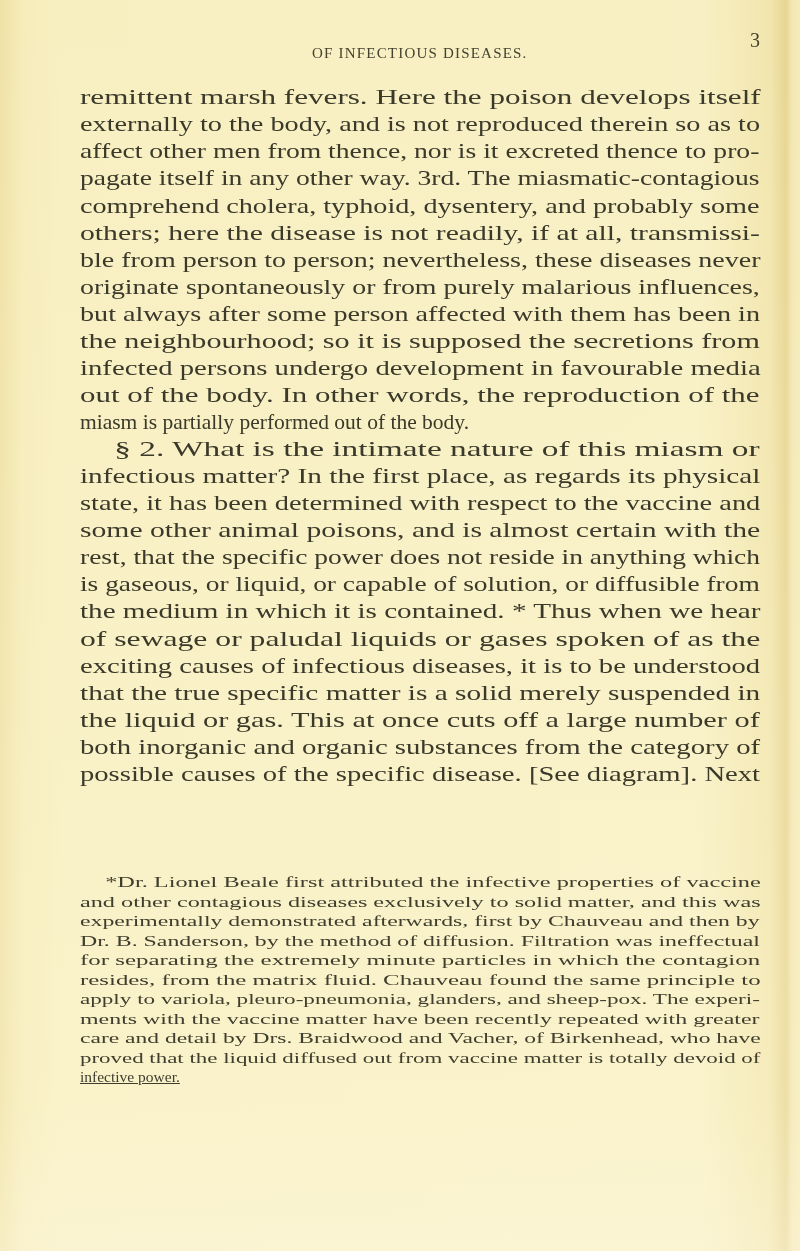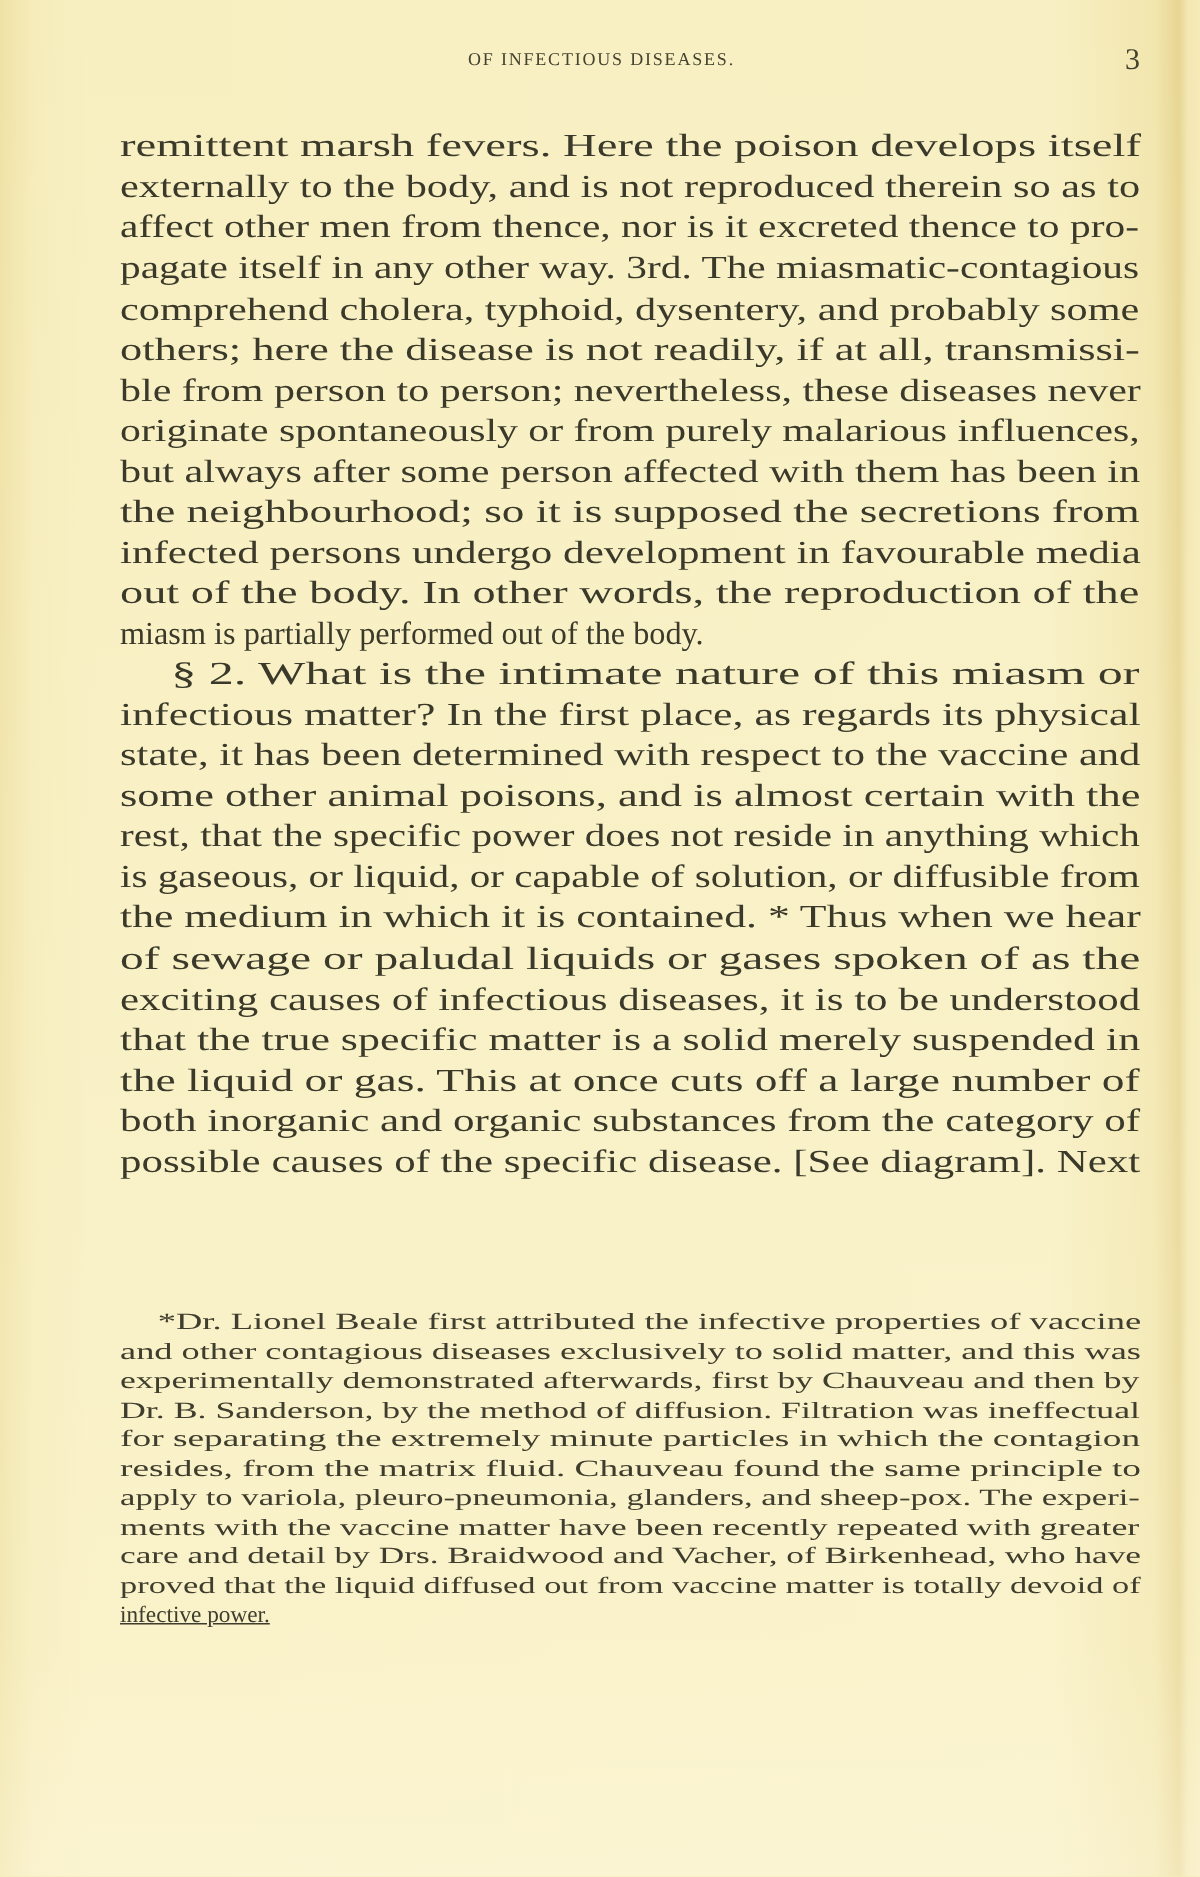--- a/index.html
+++ b/index.html
@@ -33,23 +33,23 @@
       position: absolute;
       top: 32px;
       left: 80px;
       width: 680px;
       height: 24px;
       z-index: 2;
     }
     .running-title {
       position: absolute;
       left: 232px;
-      top: 0;
+      top: 13px;
       font-family: "Liberation Serif", "DejaVu Serif", serif;
-      font-size: 12px;
+      font-size: 15px;
       letter-spacing: 1.2px;
       color: #45432f;
     }
     .page-number {
       position: absolute;
       right: 0;
       top: -3px;
       font-family: "Liberation Serif", "DejaVu Serif", serif;
       font-size: 20px;
       color: #45432f;

